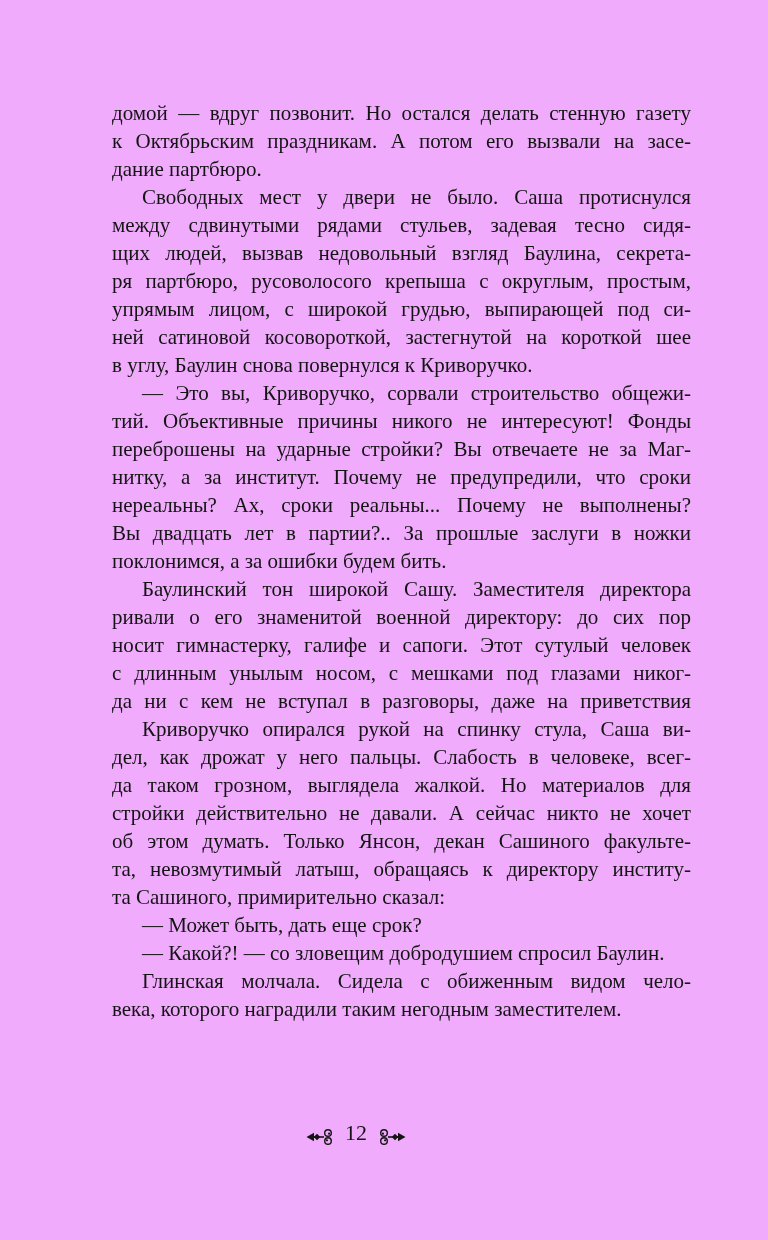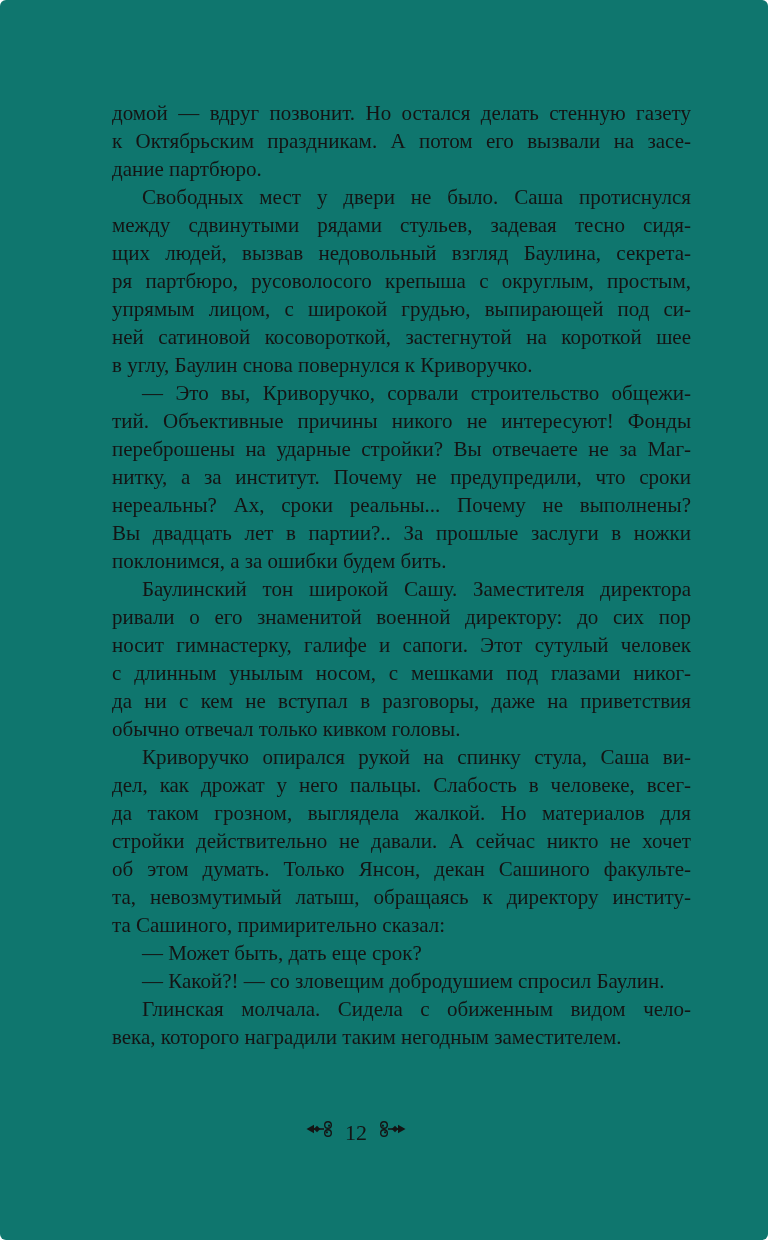--- a/index.html
+++ b/index.html
@@ -4,25 +4,24 @@
 <style>
   html, body {
     margin: 0;
     padding: 0;
     background: #ffffff;
   }
   .page {
     position: relative;
     width: 768px;
     height: 1240px;
-    background: #0f766e;
+    background: #f0abfc;
     color: #141414;
     font-family: "Liberation Serif", serif;
     overflow: hidden;
-    border-radius: 6px;
   }
   .text-block {
     position: absolute;
     left: 112px;
     top: 99px;
     width: 579px;
     font-size: 21px;
     line-height: 28px;
   }
   .para { margin: 0; }
@@ -37,21 +36,21 @@
   .para.indent > .line:first-child {
     text-indent: 30px;
   }
   .page-footer {
     position: absolute;
     left: 0;
     top: 1120px;
     width: 712px;
     display: flex;
     justify-content: center;
-    align-items: flex-start;
+    align-items: flex-end;
     gap: 9px;
   }
   .page-number {
     font-size: 22px;
     line-height: 26px;
     color: #141414;
   }
   .ornament svg { display: block; }
   .ornament.mirrored svg { transform: scaleX(-1); }
 </style>
@@ -83,21 +82,20 @@
         <div class="line">нереальны? Ах, сроки реальны... Почему не выполнены?</div>
         <div class="line">Вы двадцать лет в партии?.. За прошлые заслуги в ножки</div>
         <div class="line last">поклонимся, а за ошибки будем бить.</div>
       </div>
       <div class="para indent">
         <div class="line">Баулинский тон широкой Сашу. Заместителя директора</div>
         <div class="line">ривали о его знаменитой военной директору: до сих пор</div>
         <div class="line">носит гимнастерку, галифе и сапоги. Этот сутулый человек</div>
         <div class="line">с длинным унылым носом, с мешками под глазами никог-</div>
         <div class="line">да ни с кем не вступал в разговоры, даже на приветствия</div>
-        <div class="line last">обычно отвечал только кивком головы.</div>
       </div>
       <div class="para indent">
         <div class="line">Криворучко опирался рукой на спинку стула, Саша ви-</div>
         <div class="line">дел, как дрожат у него пальцы. Слабость в человеке, всег-</div>
         <div class="line">да таком грозном, выглядела жалкой. Но материалов для</div>
         <div class="line">стройки действительно не давали. А сейчас никто не хочет</div>
         <div class="line">об этом думать. Только Янсон, декан Сашиного факульте-</div>
         <div class="line">та, невозмутимый латыш, обращаясь к директору институ-</div>
         <div class="line last">та Сашиного, примирительно сказал:</div>
       </div>

